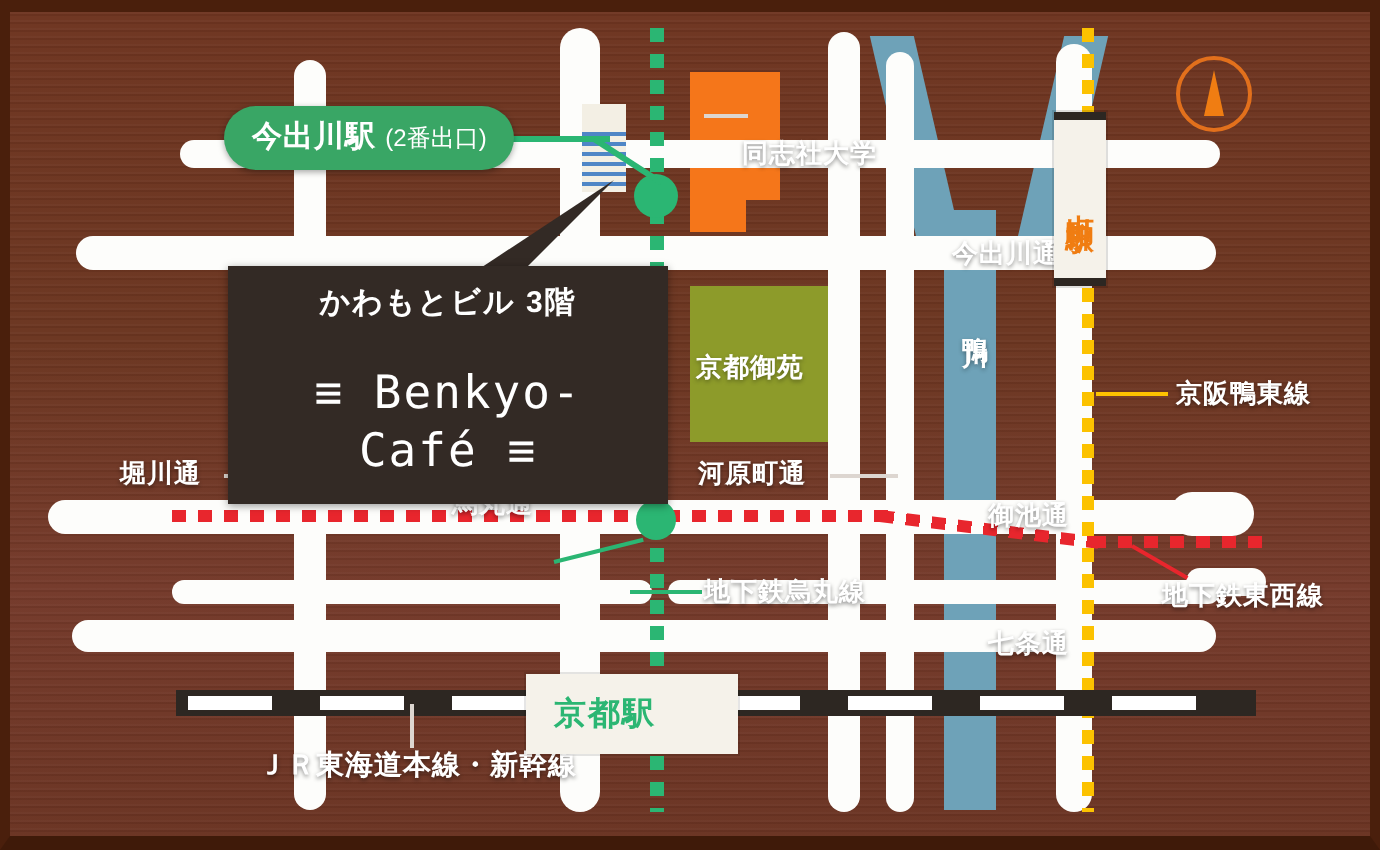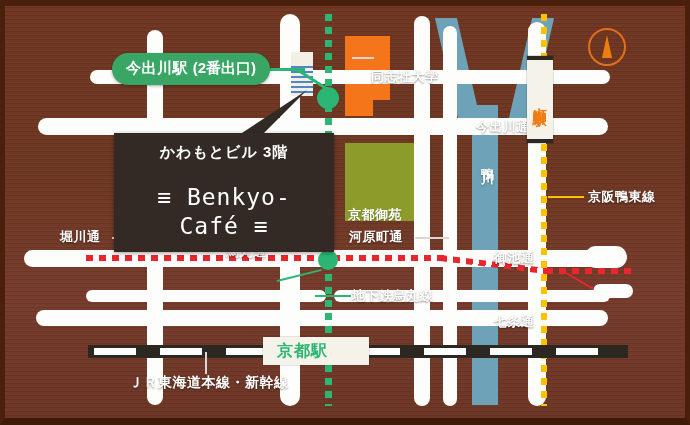--- a/index.html
+++ b/index.html
@@ -56,36 +56,36 @@
   .jrline .tick{position:absolute;top:3px;height:7px;background:#ffffff;}
 
   
   .dot{position:absolute;border-radius:50%;background:#2bb673;z-index:14;
        box-shadow:0 0 0 2px rgba(255,255,255,0.0);}
 
   
   .lbl{position:absolute;color:#ffffff;white-space:nowrap;z-index:20;
        text-shadow:0 1px 2px rgba(0,0,0,0.45);font-size:13px;font-weight:700;
        letter-spacing:.5px;}
-  .lbl.onmap{text-shadow:0 1px 2px rgba(0,0,0,0.35);margin-top:31px;}
+  .lbl.onmap{text-shadow:0 1px 2px rgba(0,0,0,0.35);}
 
   .leader{position:absolute;z-index:19;}
   .leader.white{background:#ddd6d0;}
   .leader.green{background:#2bb673;}
   .leader.yellow{background:#fcc200;}
   .leader.red{background:#e8262d;}
 
   
   .pill{
     position:absolute;z-index:30;background:#39a665;color:#fff;
     border-radius:16px;padding:6px 14px 7px 14px;font-weight:700;
     font-size:15px;white-space:nowrap;letter-spacing:.5px;
     box-shadow:0 1px 3px rgba(0,0,0,0.35);
   }
-  .pill .sub{font-size:15px;font-weight:700;letter-spacing:0;}
+  .pill .sub{font-size:12px;font-weight:400;letter-spacing:0;}
 
   
   .callout{
     position:absolute;z-index:32;background:#332a25;color:#fff;
     padding:10px 18px 12px 18px;text-align:center;line-height:1.25;
     box-shadow:0 1px 4px rgba(0,0,0,0.4);
   }
   .callout .l1{font-size:15px;font-weight:700;letter-spacing:1px;}
   .callout .l2{font-size:23px;font-weight:400;letter-spacing:1px;
      font-family:"DejaVu Sans Mono","Liberation Mono",monospace;margin-top:21px;}
@@ -211,21 +211,21 @@
   </svg>
   <div class="callout" style="left:114px;top:133px;width:184px;">
     <div class="l1">かわもとビル 3階</div>
     <div class="l2">≡ Benkyo-Café ≡</div>
   </div>
 
   <div class="vstation" style="left:527px;top:56px;width:26px;height:79px;">
     <span>出町柳駅</span>
   </div>
 
-  <div class="hstation" style="left:263px;top:337px;width:106px;height:28px;">
+  <div class="hstation" style="left:263px;top:337px;width:106px;height:40px;">
     <span>京都駅</span>
   </div>
 
   <div class="compass" style="left:588px;top:28px;">
     <div class="needle"></div>
   </div>
 
   <div class="leader white" style="left:352px;top:57px;width:22px;height:2px;"></div>
   <div class="lbl" style="left:371px;top:48px;margin-top:20px;">同志社大学</div>
 
@@ -250,18 +250,19 @@
 
   <div class="leader green" style="left:277px;top:280px;width:46px;height:2px;transform:rotate(-14deg);transform-origin:left center;"></div>
 
   <div class="leader green" style="left:315px;top:295px;width:36px;height:2px;"></div>
   <div class="lbl" style="left:352px;top:287px;">地下鉄烏丸線</div>
 
   <div class="leader yellow" style="left:548px;top:196px;width:36px;height:2px;"></div>
   <div class="lbl" style="left:588px;top:188px;">京阪鴨東線</div>
 
   <div class="leader red" style="left:566px;top:272px;width:32px;height:2px;transform:rotate(30deg);transform-origin:left center;"></div>
+  <div class="lbl" style="left:581px;top:289px;">地下鉄東西線</div>
 
   <div class="leader white" style="left:205px;top:352px;width:2px;height:22px;"></div>
   <div class="lbl" style="left:129px;top:374px;font-size:14px;">ＪＲ東海道本線・新幹線</div>
 
  </div>
 </div>
 
 </body></html>

